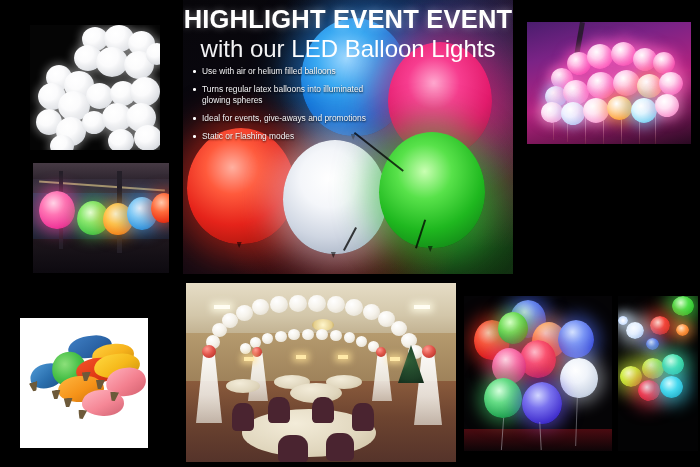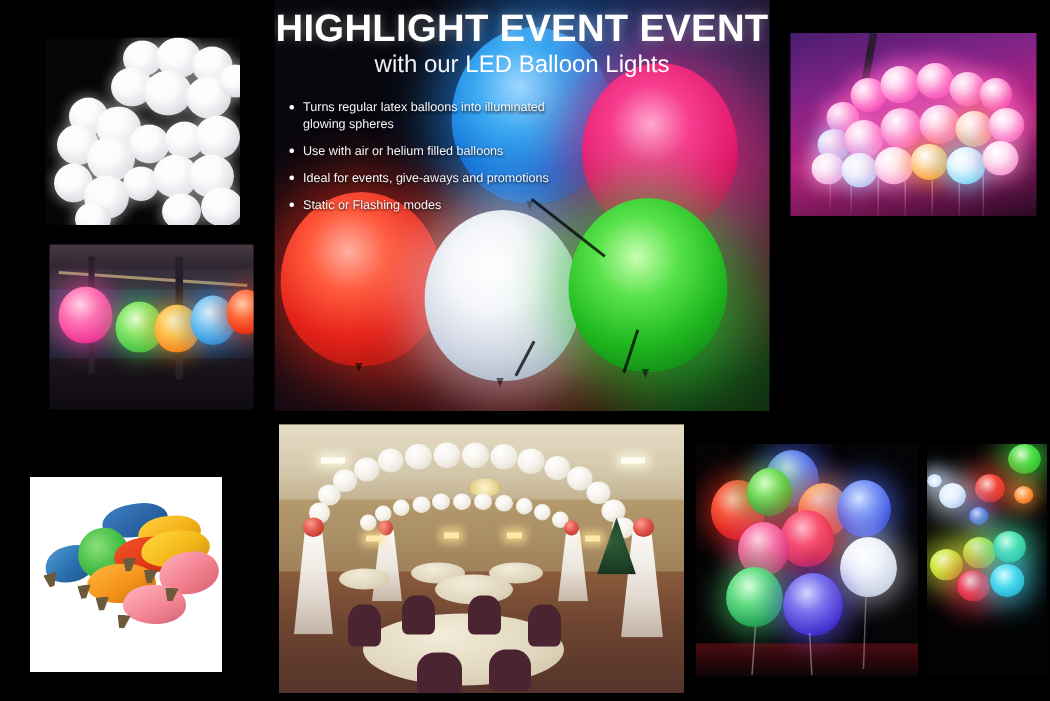--- a/index.html
+++ b/index.html
@@ -32,21 +32,21 @@
     position:absolute; left:0; top:6px; width:100%;
     text-align:center; z-index:6;
   }
   .hero-title{
     font-size:25.5px; font-weight:bold; color:#ffffff;
     letter-spacing:0.2px; line-height:1.05;
     text-shadow:0 0 7px rgba(255,255,255,0.35);
     white-space:nowrap;
   }
   .hero-sub{
-    font-size:16px; color:#f2f2f4; line-height:1.15;
+    font-size:24px; color:#f2f2f4; line-height:1.15;
     margin-top:2px; font-weight:400; white-space:nowrap;
   }
   .hero-sub .led{ color:#ffffff; }
 
   .bullets{
     position:absolute; left:8px; top:66px; width:180px; z-index:6;
   }
   .bullet{
     position:relative;
     color:#f4f4f6;
@@ -258,22 +258,22 @@
     <div class="string" style="left:172px;top:132px;width:62px;height:1.6px;transform:rotate(38deg);"></div>
     <div class="string" style="left:160px;top:250px;width:26px;height:1.6px;transform:rotate(-62deg);"></div>
     <div class="string" style="left:232px;top:248px;width:30px;height:1.6px;transform:rotate(-72deg);"></div>
 
     <div class="hero-title-wrap">
       <div class="hero-title">HIGHLIGHT EVENT EVENT</div>
       <div class="hero-sub"><span>with our </span><span class="led">LED Balloon Lights</span></div>
     </div>
 
     <div class="bullets">
+      <div class="bullet">Use with air or helium filled balloons</div>
       <div class="bullet">Turns regular latex balloons into illuminated glowing spheres</div>
-      <div class="bullet">Use with air or helium filled balloons</div>
       <div class="bullet">Ideal for events, give-aways and promotions</div>
       <div class="bullet">Static or Flashing modes</div>
     </div>
   </div>
 
   <div class="panel photo" id="p-ceiling">
     <span class="sr-only">Pink and magenta LED balloon ceiling cluster with streamers</span>
     <div style="position:absolute;left:50px;top:0;width:5px;height:34px;background:#2c1b33;transform:rotate(10deg);"></div>
 
     <div class="streamer" style="left:26px;top:74px;height:44px;"></div>

